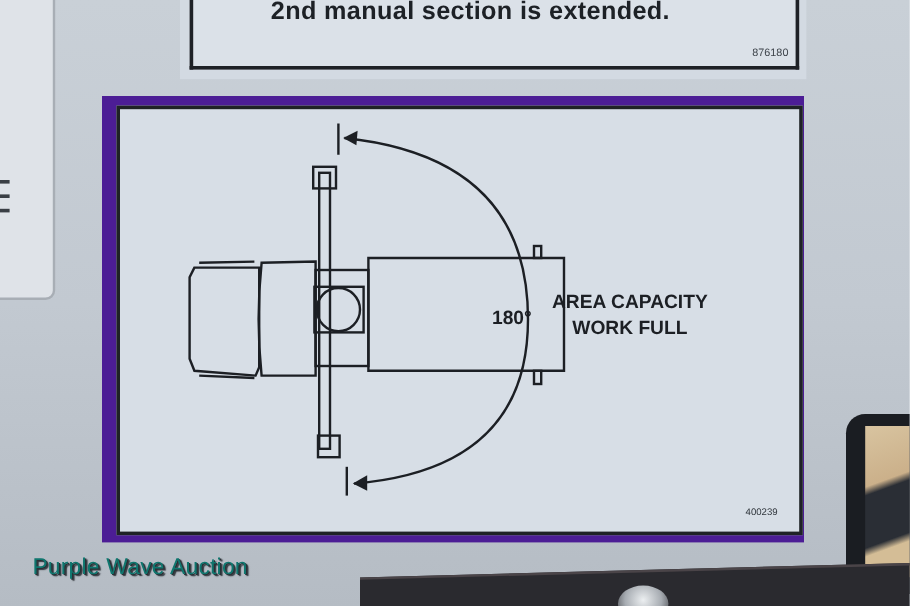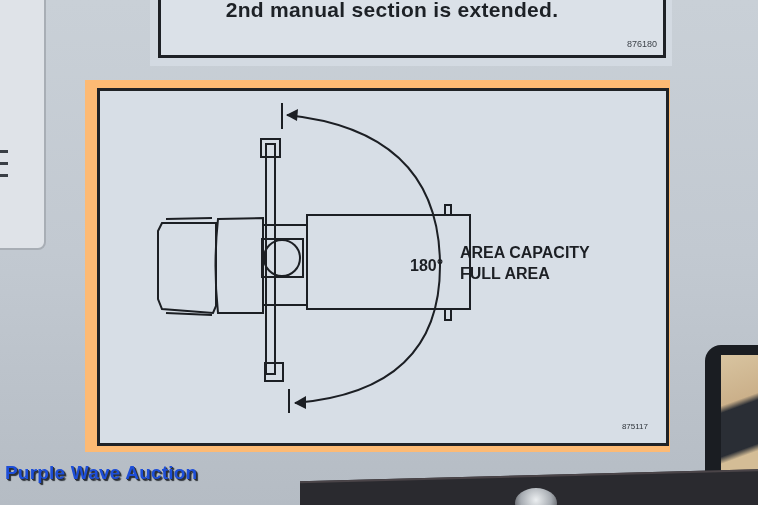--- a/index.html
+++ b/index.html
@@ -10,38 +10,38 @@
   .left-sticker{position:absolute;left:-10px;top:-10px;width:52px;height:256px;
     background:#dfe3e8;border:2px solid #a8aeb5;border-radius:0 0 8px 0;}
   .left-marks{position:absolute;left:0;top:150px;width:14px;}
   .left-marks i{display:block;height:3px;background:#3a3f45;margin-bottom:9px;width:8px;}
   .top-decal{position:absolute;left:150px;top:-8px;width:522px;height:74px;background:#d3dae2;}
   .top-decal-inner{position:absolute;left:8px;top:0;right:6px;bottom:8px;
     border:3px solid #1e2126;border-top:none;background:#dbe1e8;}
   .top-decal-text{position:absolute;left:0;right:40px;top:6px;text-align:center;
     font-weight:bold;font-size:21px;color:#1d2126;letter-spacing:0.3px;}
   .top-decal-code{position:absolute;right:6px;bottom:6px;font-size:9px;color:#3d434a;}
-  .main-decal{position:absolute;left:85px;top:80px;width:585px;height:372px;background:#fdba74;}
+  .main-decal{position:absolute;left:85px;top:80px;width:585px;height:372px;background:#4c1d95;text-align:center;}
   .main-decal-inner{position:absolute;left:12px;top:8px;width:566px;height:352px;
     border:3px solid #1f2226;background:#d7dee6;}
   .diagram{position:absolute;left:0;top:0;}
   .label-capacity{position:absolute;left:360px;top:151px;font-weight:bold;font-size:16px;
     color:#1c1f24;line-height:21px;}
   .label-deg{position:absolute;left:310px;top:166px;font-weight:bold;font-size:16px;color:#1c1f24;}
   .main-code{position:absolute;right:18px;bottom:12px;font-size:8px;color:#2f353b;}
   .mirror{position:absolute;left:705px;top:345px;width:70px;height:150px;
     background:#1a1d22;border-radius:16px 0 0 0;}
   .mirror-glass{position:absolute;left:16px;top:10px;right:0;bottom:14px;
     background:linear-gradient(160deg,#d8c4a0 0%,#cbb08a 35%,#2a2e35 40%,#2a2e35 70%,#d4bd96 75%);}
   .bottom-bar{position:absolute;left:300px;top:475px;width:470px;height:40px;
     background:#2a2a2f;transform:skewY(-1.5deg);border-top:2px solid #4a4448;}
   .bolt{position:absolute;left:515px;top:488px;width:42px;height:30px;border-radius:50%;
     background:radial-gradient(circle at 50% 40%,#eceff1 0%,#a7acb2 55%,#3a3b40 100%);}
-  .watermark{position:absolute;left:5px;top:462px;font-weight:bold;font-size:19px;
-    color:#1d4ed8;text-shadow:1px 1px 0 #2b2f35,2px 2px 1px #2b2f35;letter-spacing:0.2px;}
+  .watermark{position:absolute;left:27px;top:462px;font-weight:normal;font-size:19px;
+    color:#0f766e;text-shadow:1px 1px 0 #2b2f35,2px 2px 1px #2b2f35;letter-spacing:0.2px;}
 </style>
 </head>
 <body>
 
 <div class="scene">
 
   <div class="left-sticker"></div>
   <div class="left-marks">
       <i></i>
       <i></i>
@@ -90,23 +90,23 @@
             <line x1="182" y1="12" x2="182" y2="38"></line>
             <line x1="189" y1="298" x2="189" y2="322"></line>
           </g>
         </g>
         <polygon points="186,24 198,18 197,30" fill="#1c1f24"></polygon>
         <polygon points="194,312 206,305 206,318" fill="#1c1f24"></polygon>
       </svg>
       <div class="label-deg">180°</div>
       <div class="label-capacity">
         <div>AREA CAPACITY</div>
-        <div>FULL AREA</div>
+        <div>WORK FULL</div>
       </div>
-      <div class="main-code">875117</div>
+      <div class="main-code">400239</div>
     </div>
   </div>
 
   <div class="mirror">
     <div class="mirror-glass"></div>
   </div>
 
   <div class="bottom-bar"></div>
   <div class="bolt"></div>
 

